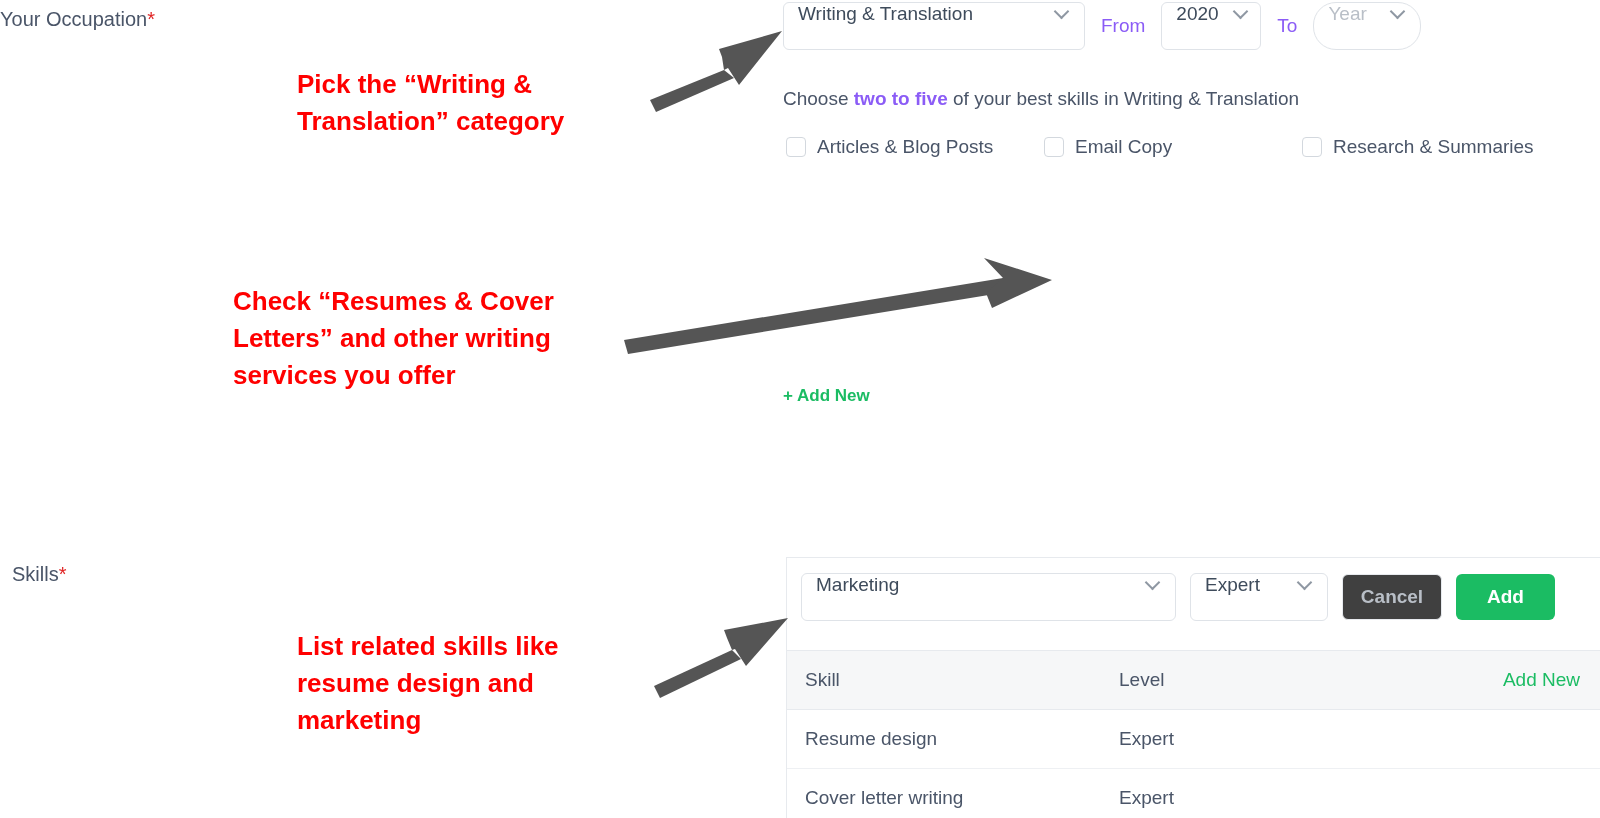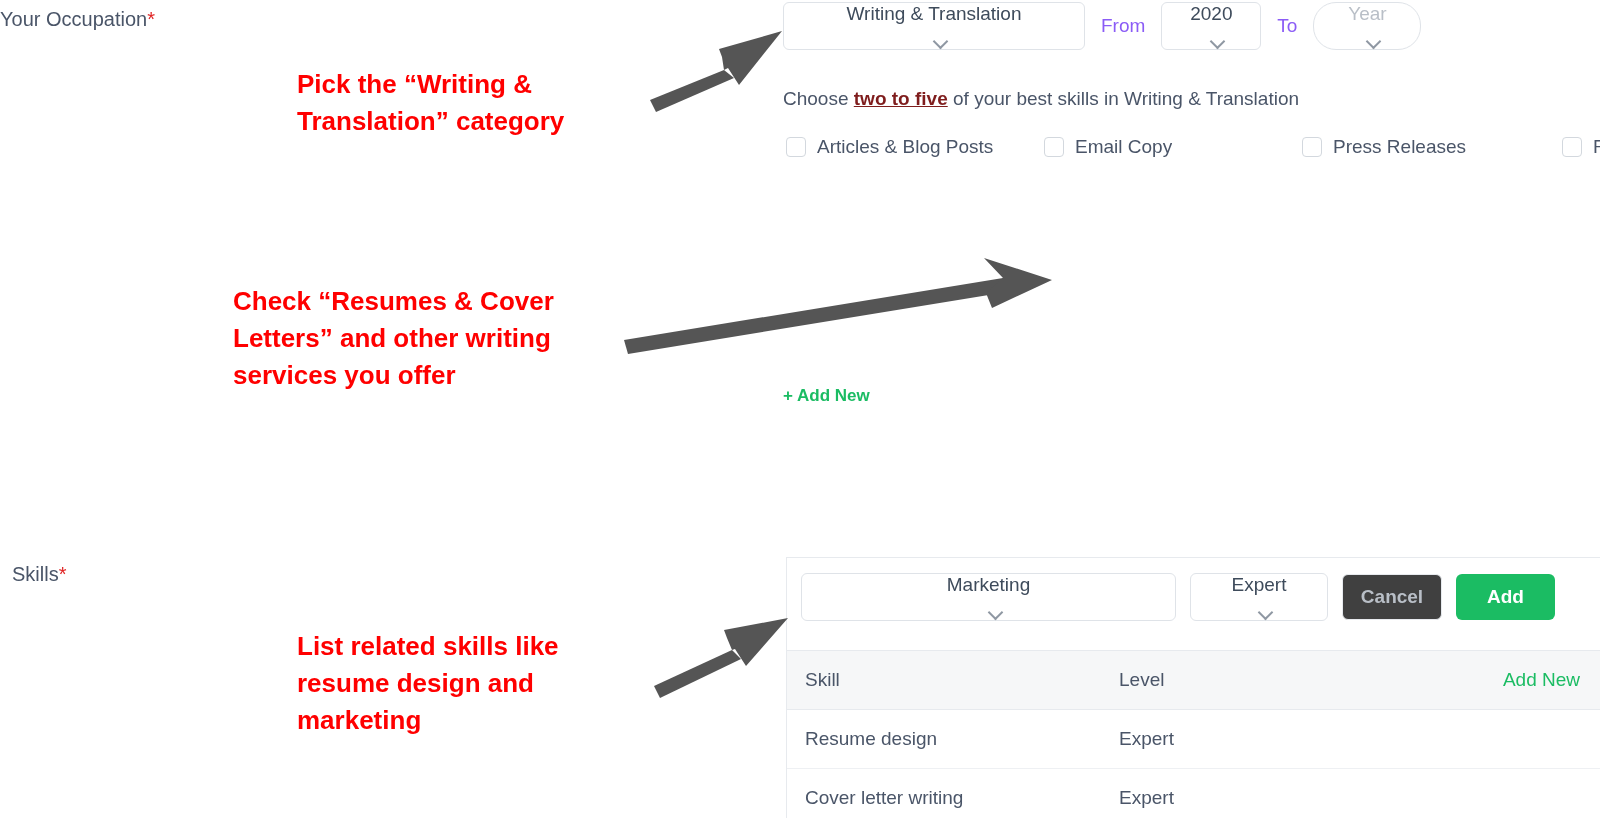--- a/index.html
+++ b/index.html
@@ -34,25 +34,24 @@
     align-items:center;
     gap:0px;
   }
   .select-box {
     position:relative;
     border:1px solid #dfe3e8;
     border-radius:6px;
     background:#fff;
     height:48px;
     display:flex;
-    align-items:center;
+    align-items:flex-start;
     padding:0 14px;
     font-size:19px;
     color:#3e4b5b;
-    flex-direction:column;
   }
   .select-box .sel-val { flex:1; white-space:nowrap; }
   .select-box .sel-val.ph { color:#b9bfc7; }
   .chev {
     width:16px; height:16px;
     margin-left:14px;
     flex:0 0 auto;
     position:relative;
   }
   .chev::before {
@@ -75,21 +74,21 @@
   }
 
   
   #skills-instruction {
     position:absolute;
     left:783px; top:88px;
     font-size:19px;
     color:#4a5568;
     white-space:nowrap;
   }
-  #skills-instruction b { font-weight:700; color:#7f1d1d;text-decoration:underline; }
+  #skills-instruction b { font-weight:700; color:#8b5cf6; }
 
   
   #checkbox-grid {
     position:absolute;
     left:786px; top:128px;
     display:grid;
     grid-template-columns:258px 258px 260px;
     grid-auto-rows:38px;
     grid-auto-flow:column;
   }
@@ -242,24 +241,20 @@
 <div id="skills-instruction"><span>Choose </span><b>two to five</b><span> of your best skills in Writing &amp; Translation</span></div>
 
 <div id="checkbox-grid">
     <div class="cb-item">
       <span class="cb-box"></span>
       <span class="cb-label">Articles &amp; Blog Posts</span>
     </div>
     <div class="cb-item">
       <span class="cb-box"></span>
       <span class="cb-label">Email Copy</span>
-    </div>
-    <div class="cb-item">
-      <span class="cb-box"></span>
-      <span class="cb-label">Press Releases</span>
     </div>
     <div class="cb-item">
       <span class="cb-box"></span>
       <span class="cb-label">Research &amp; Summaries</span>
     </div>
   </div>
 
 <div id="add-new-skill-link">+ Add New</div>
 
 <div id="skills-panel">

